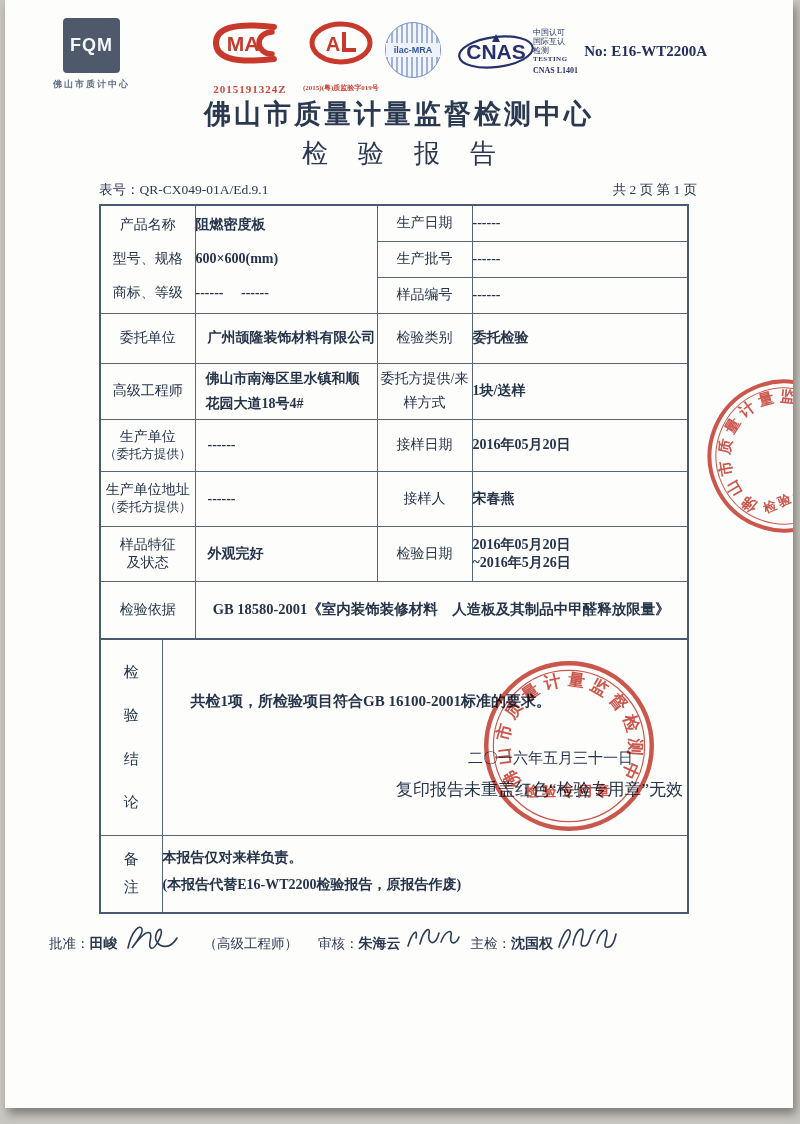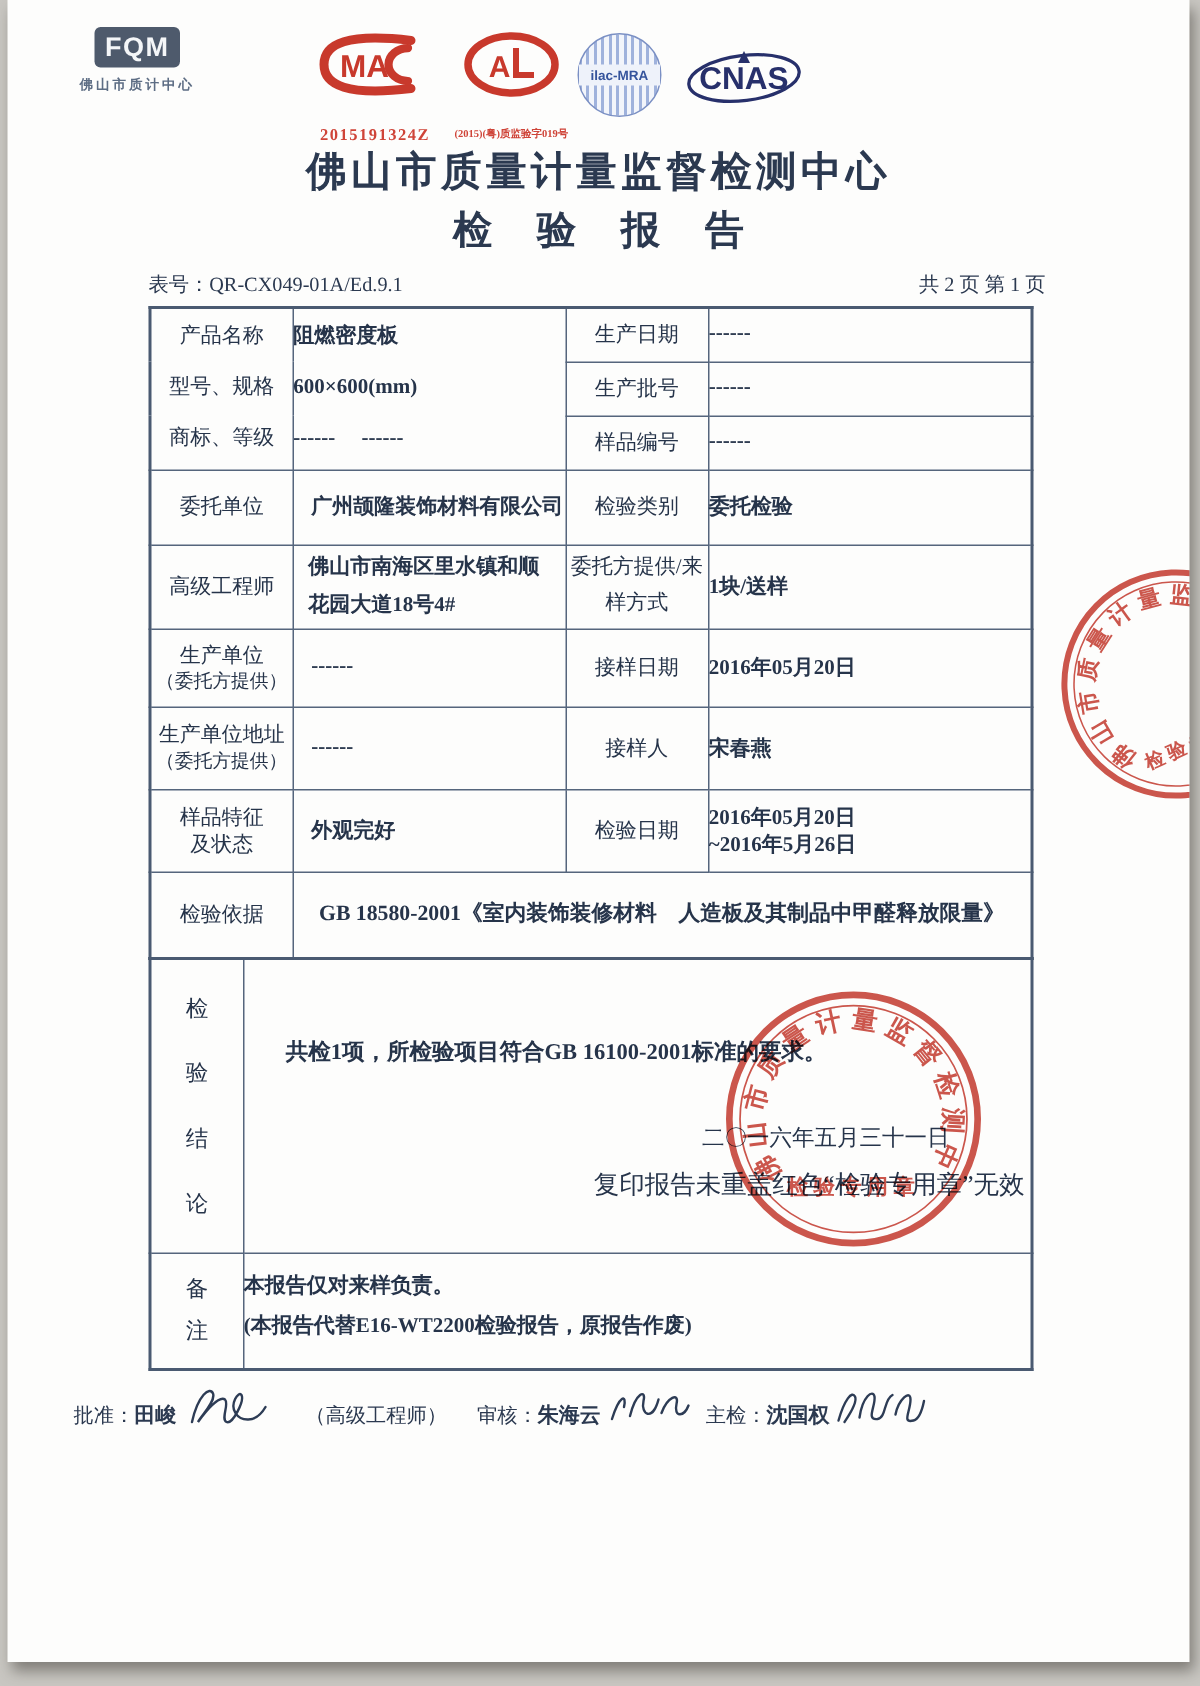--- a/index.html
+++ b/index.html
@@ -9,21 +9,21 @@
     -webkit-font-smoothing:antialiased;
   }
   .page{
     position:absolute;left:5px;top:0;width:788px;height:1108px;background:#fdfdfc;
     box-shadow:3px 6px 9px rgba(70,65,60,.55);overflow:hidden;
   }
   
   .header{position:relative;height:94px;}
   .fqm{position:absolute;left:48px;top:18px;text-align:center;}
   .fqm-box{display:inline-block;background:#4e5a6c;color:#f4f6f8;font-weight:bold;
-    font-size:18px;letter-spacing:1px;padding:3px 7px;border-radius:4px;
+    font-size:18px;letter-spacing:1px;padding:17px 7px;border-radius:4px;
     font-family:"Liberation Sans","DejaVu Sans",sans-serif;}
   .fqm-cap{margin-top:5px;font-size:9px;color:#5d6d84;letter-spacing:2px;font-weight:bold;}
   .logo{position:absolute;text-align:center;}
   .cma{left:205px;top:20px;}
   .cal{left:298px;top:20px;}
   .logo .num{font-size:11px;color:#cf4438;letter-spacing:1px;margin-top:13px;font-weight:bold;}
   .cal .num{font-size:7px;letter-spacing:0;}
   .ilac{left:380px;top:22px;}
   .ilac-circle{width:54px;height:54px;border-radius:50%;border:1px solid #7b90c4;
     background:repeating-linear-gradient(90deg,#9fb2dc 0 2px,#f2f5fb 2px 5px);
@@ -32,21 +32,21 @@
     font-family:"Liberation Sans","DejaVu Sans",sans-serif;
     font-size:9px;font-weight:bold;color:#35549c;line-height:14px;}
   .cnas{left:450px;top:30px;}
   .accred{position:absolute;left:528px;top:28px;display:flex;align-items:center;}
   .accred-mini{font-size:8px;line-height:9px;color:#2b3764;text-align:left;}
   .accred-mini .testing{font-size:7px;font-weight:bold;letter-spacing:.5px;}
   .accred-no{font-size:15px;font-weight:bold;color:#232f5e;margin-left:6px;white-space:nowrap;}
   .accred-cert{font-size:8px;font-weight:bold;color:#2b3764;margin-top:2px;}
   
   .title-org{text-align:center;font-size:27px;font-weight:bold;letter-spacing:3px;margin-top:2px;}
-  .title-doc{text-align:center;font-size:26px;font-weight:bold;letter-spacing:30px;
+  .title-doc{text-align:center;font-size:26px;font-weight:normal;letter-spacing:30px;
     text-indent:30px;margin-top:4px;}
   .meta{display:flex;justify-content:space-between;margin:10px 96px 5px 94px;font-size:13.5px;}
   
   table{border-collapse:collapse;table-layout:fixed;margin-left:94px;width:588px;
     font-size:14px;color:#26344a;}
   td{border:1.4px solid #55657c;padding:2px 0;vertical-align:middle;}
   .t1{border:2px solid #4a5a71;}
   .t2{border:2px solid #4a5a71;margin-top:-2px;}
   .lbl{text-align:center;}
   .lbl .sub{font-size:12.5px;}
@@ -113,20 +113,30 @@
     </div>
 
     <div class="logo cnas">
       <svg width="82" height="44" viewBox="0 0 82 44">
         <ellipse cx="41" cy="22" rx="37" ry="15" stroke="#27306b" stroke-width="2.2" fill="none" transform="rotate(-7 41 22)"></ellipse>
         <path d="M 41,4 L 37,12 L 45,12 Z" fill="#27306b"></path>
         <text x="41" y="29" text-anchor="middle" font-size="21" font-weight="bold" fill="#27306b" font-family="Liberation Sans, sans-serif">CNAS</text>
       </svg>
     </div>
 
+    <div class="accred">
+      <div class="accred-mini">
+        <div>中国认可</div>
+        <div>国际互认</div>
+        <div>检测</div>
+        <div class="testing">TESTING</div>
+        <div class="accred-cert">CNAS L1401</div>
+      </div>
+      <div class="accred-no">No:  E16-WT2200A</div>
+    </div>
   </div>
 
   <div class="title-org">佛山市质量计量监督检测中心</div>
   <div class="title-doc">检验报告</div>
 
   <div class="meta">
     <div><span>表号：</span><span>QR-CX049-01A/Ed.9.1</span></div>
     <div>共 2  页  第 1  页</div>
   </div>
 

